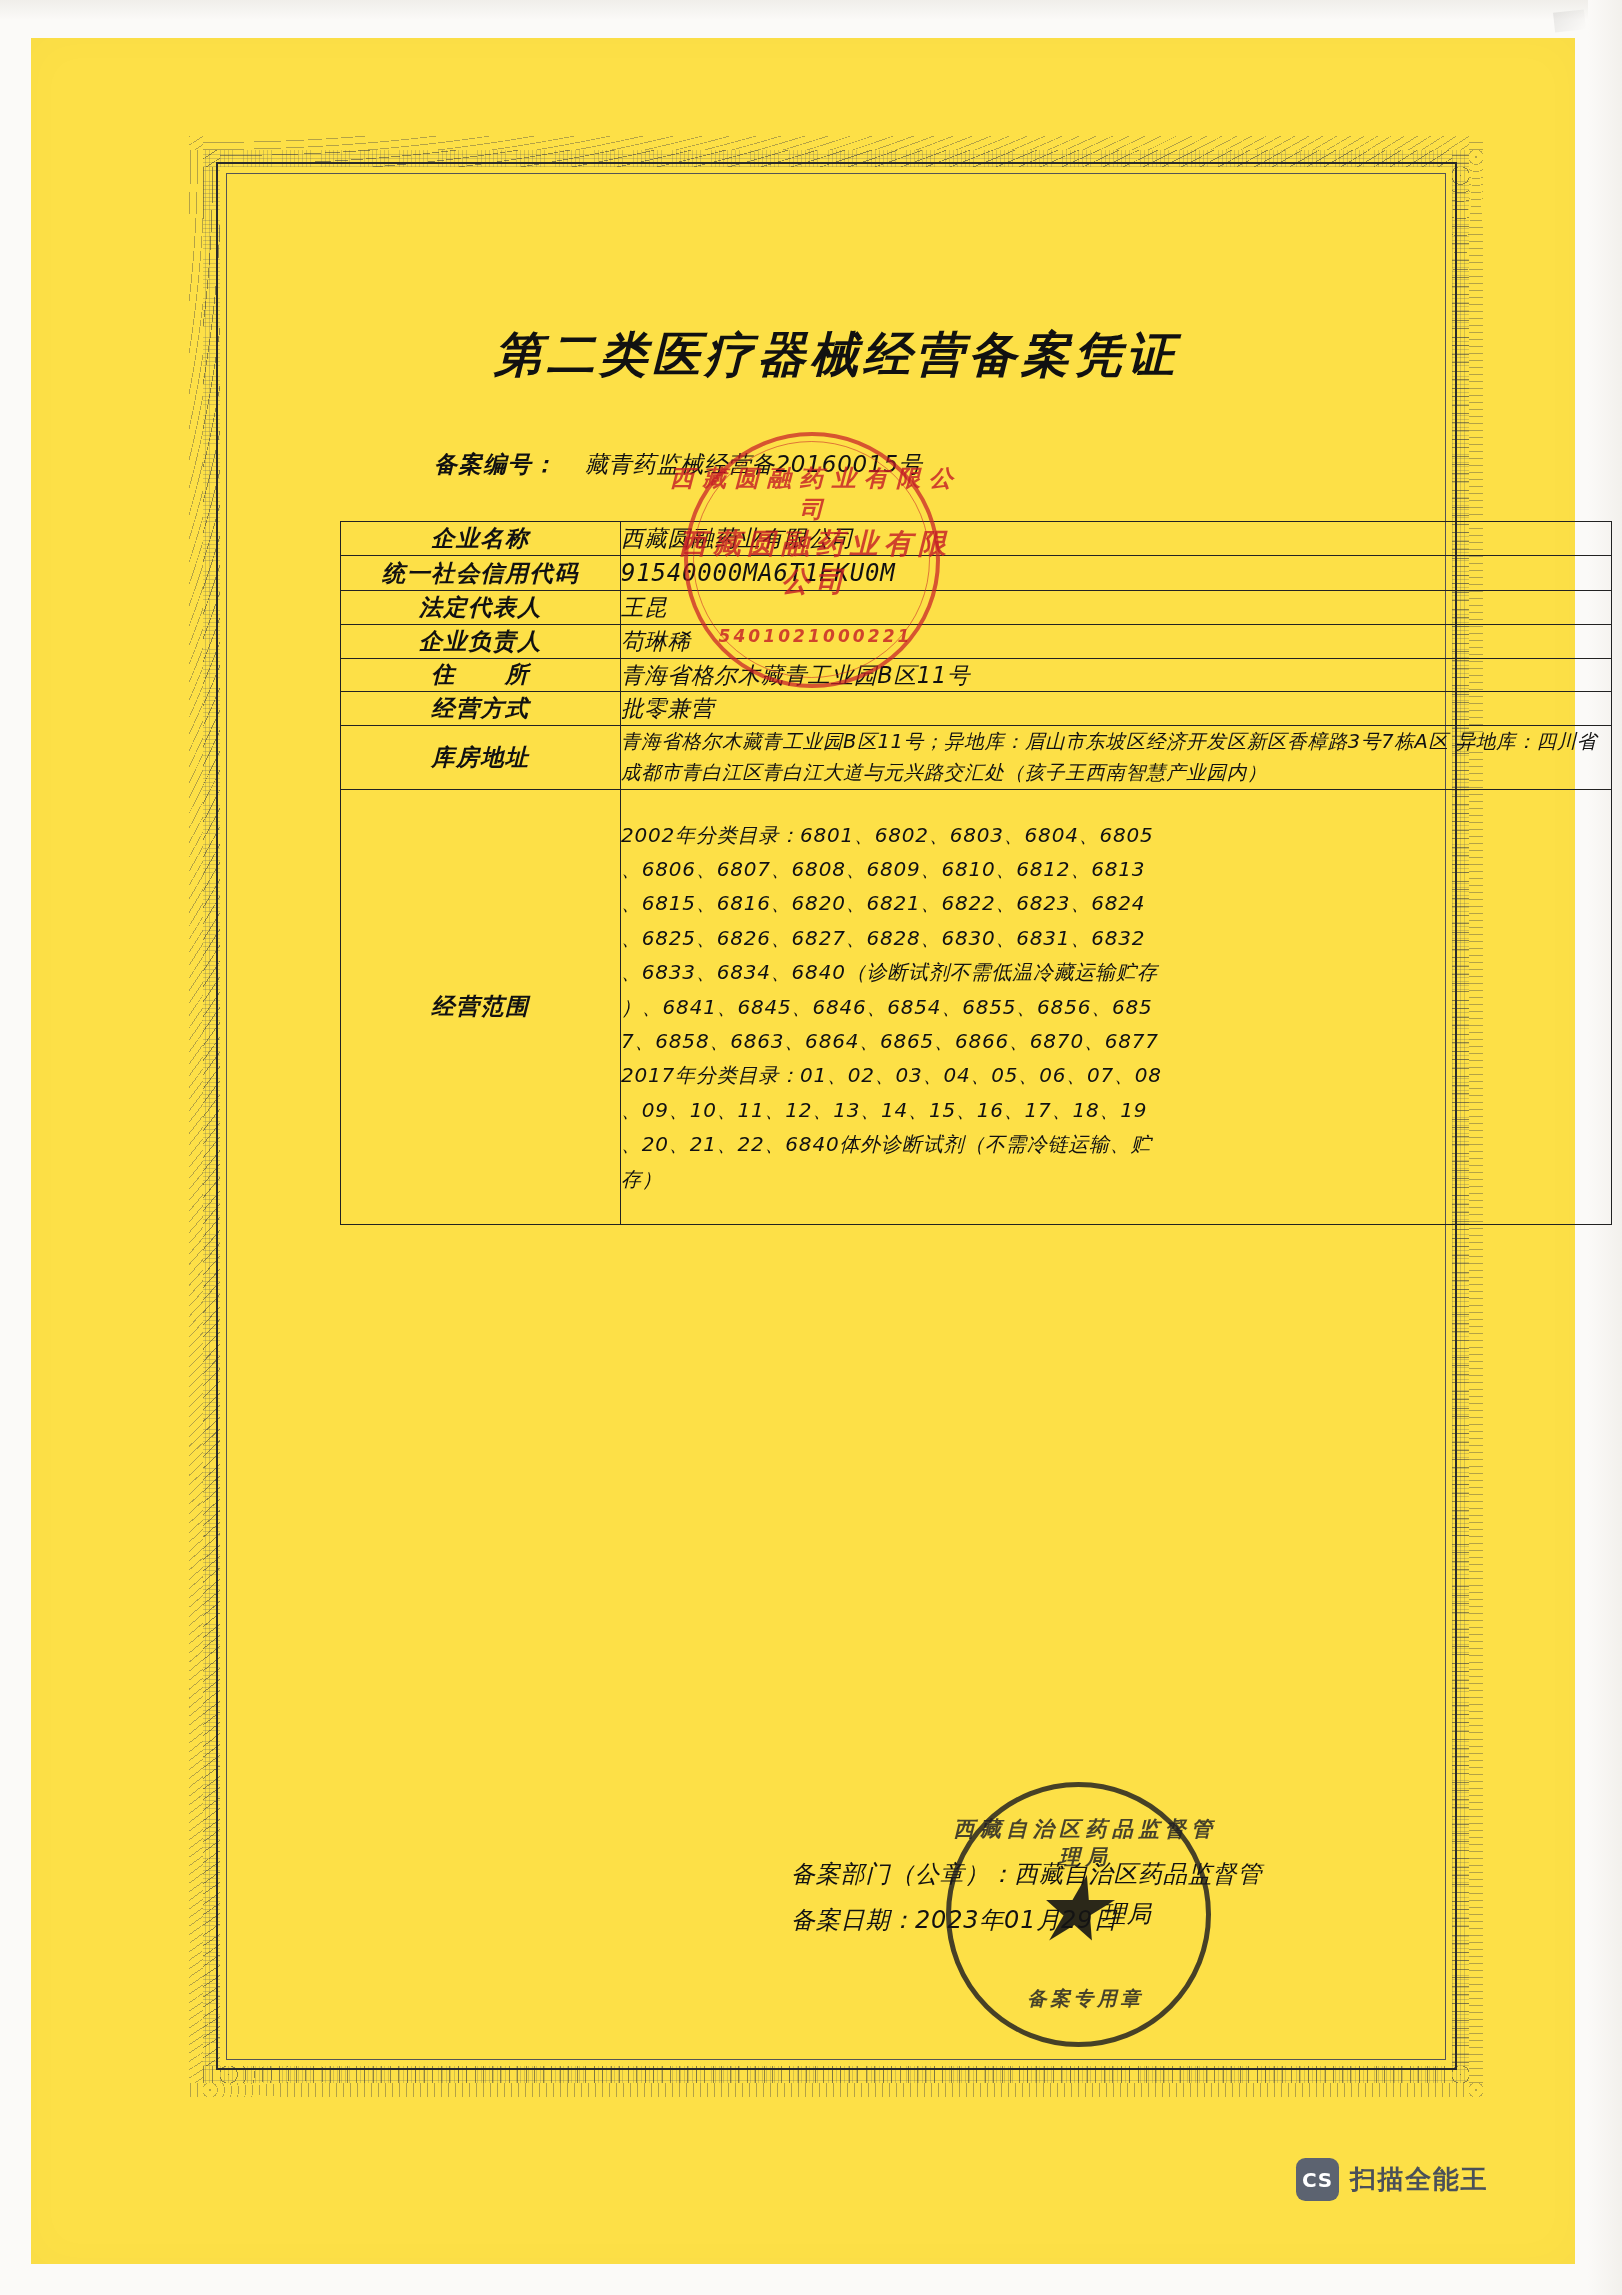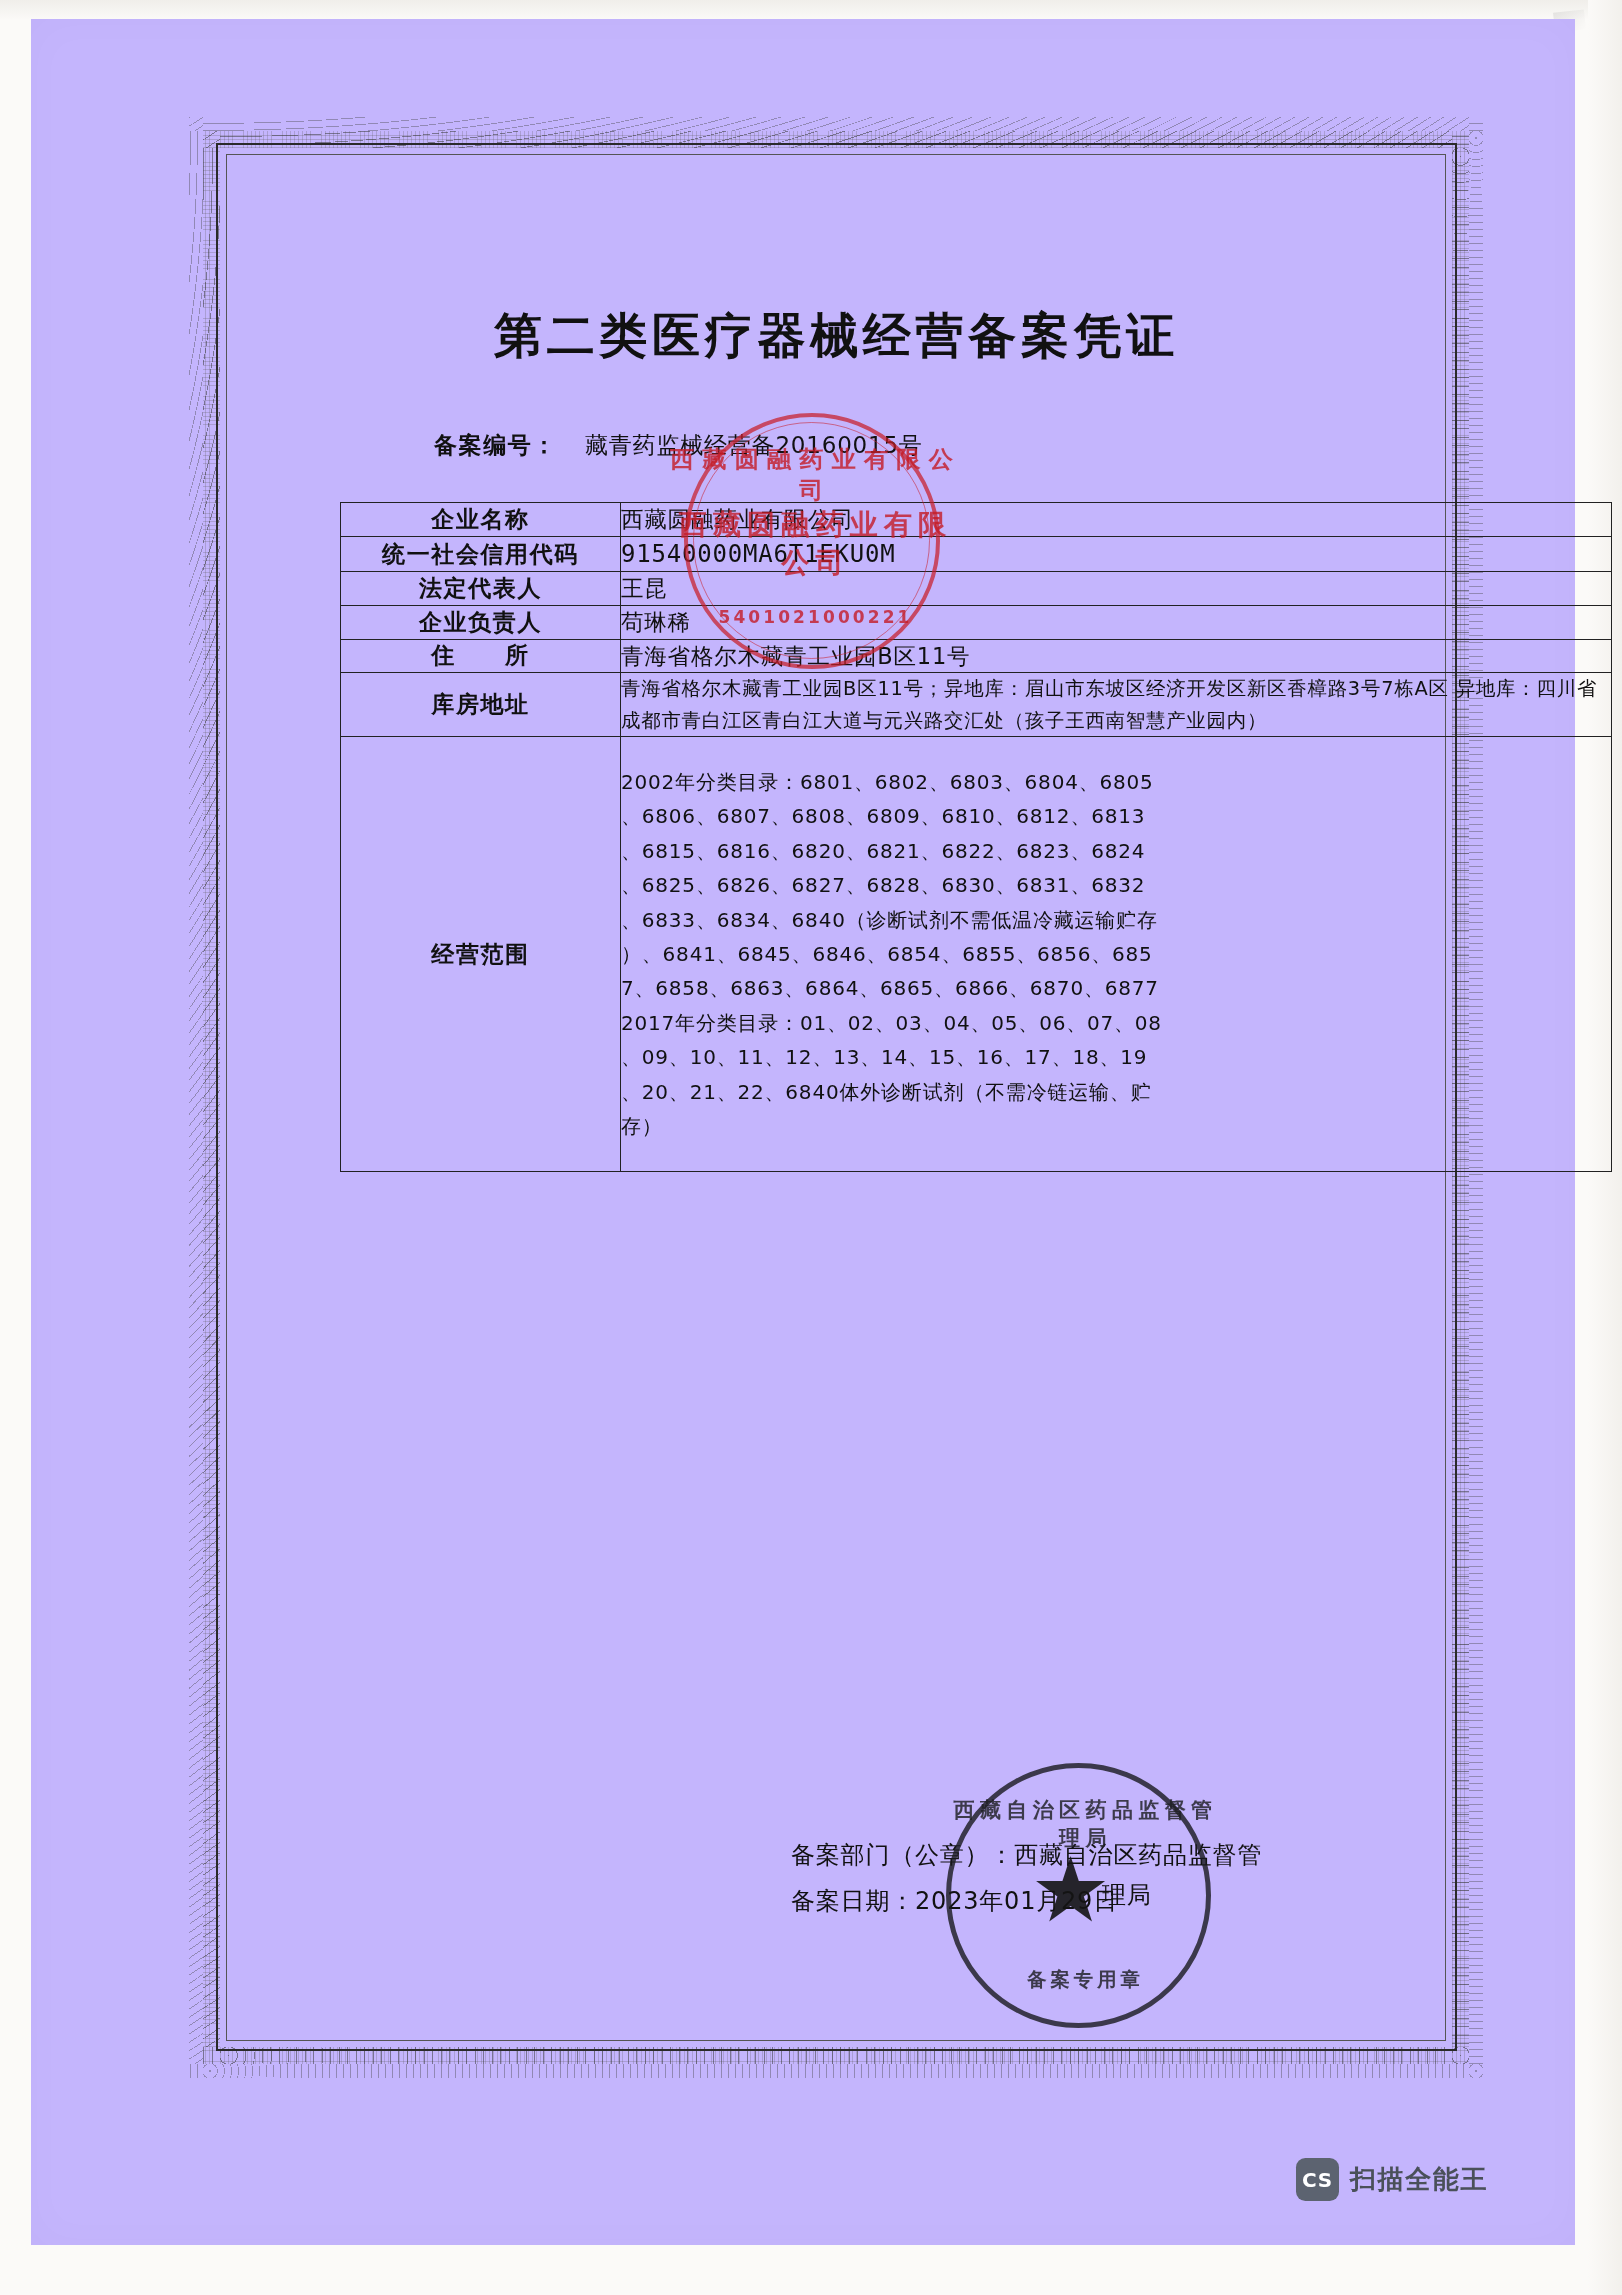--- a/index.html
+++ b/index.html
@@ -19,25 +19,26 @@
   #scan-page {
     position: absolute;
     left: 0; top: 0;
     width: 1622px;
     height: 2295px;
     background: #fbfaf8;
   }
   #paper {
     position: absolute;
     left: 31px;
-    top: 19px;
+    top: 38px;
     width: 1544px;
     height: 2226px;
-    background: #c4b5fd;
+    background: #fde047;
     box-shadow: inset 0 0 47px rgba(0,0,0,0.02);
+    font-style: italic;
   }
 
   
   .border-frame {
     position: absolute;
     left: 185px;
     top: 124px;
     width: 1241px;
     height: 1908px;
     border: 2.3px solid #2a2a2a;
@@ -382,20 +383,24 @@
           <td class="label-cell">法定代表人</td>
           <td class="value-cell">王昆</td>
         </tr>
         <tr>
           <td class="label-cell">企业负责人</td>
           <td class="value-cell">苟琳稀</td>
         </tr>
         <tr>
           <td class="label-cell">住　　所</td>
           <td class="value-cell">青海省格尔木藏青工业园B区11号</td>
+        </tr>
+        <tr>
+          <td class="label-cell">经营方式</td>
+          <td class="value-cell">批零兼营</td>
         </tr>
         <tr>
           <td class="label-cell">库房地址</td>
           <td class="value-cell value-small">青海省格尔木藏青工业园B区11号；异地库：眉山市东坡区经济开发区新区香樟路3号7栋A区 异地库：四川省成都市青白江区青白江大道与元兴路交汇处（孩子王西南智慧产业园内）</td>
         </tr>
         <tr>
           <td class="label-cell">经营范围</td>
           <td class="value-cell value-scope">
             <span class="scope-line">2002年分类目录：6801、6802、6803、6804、6805</span>
             <span class="scope-line">、6806、6807、6808、6809、6810、6812、6813</span>

